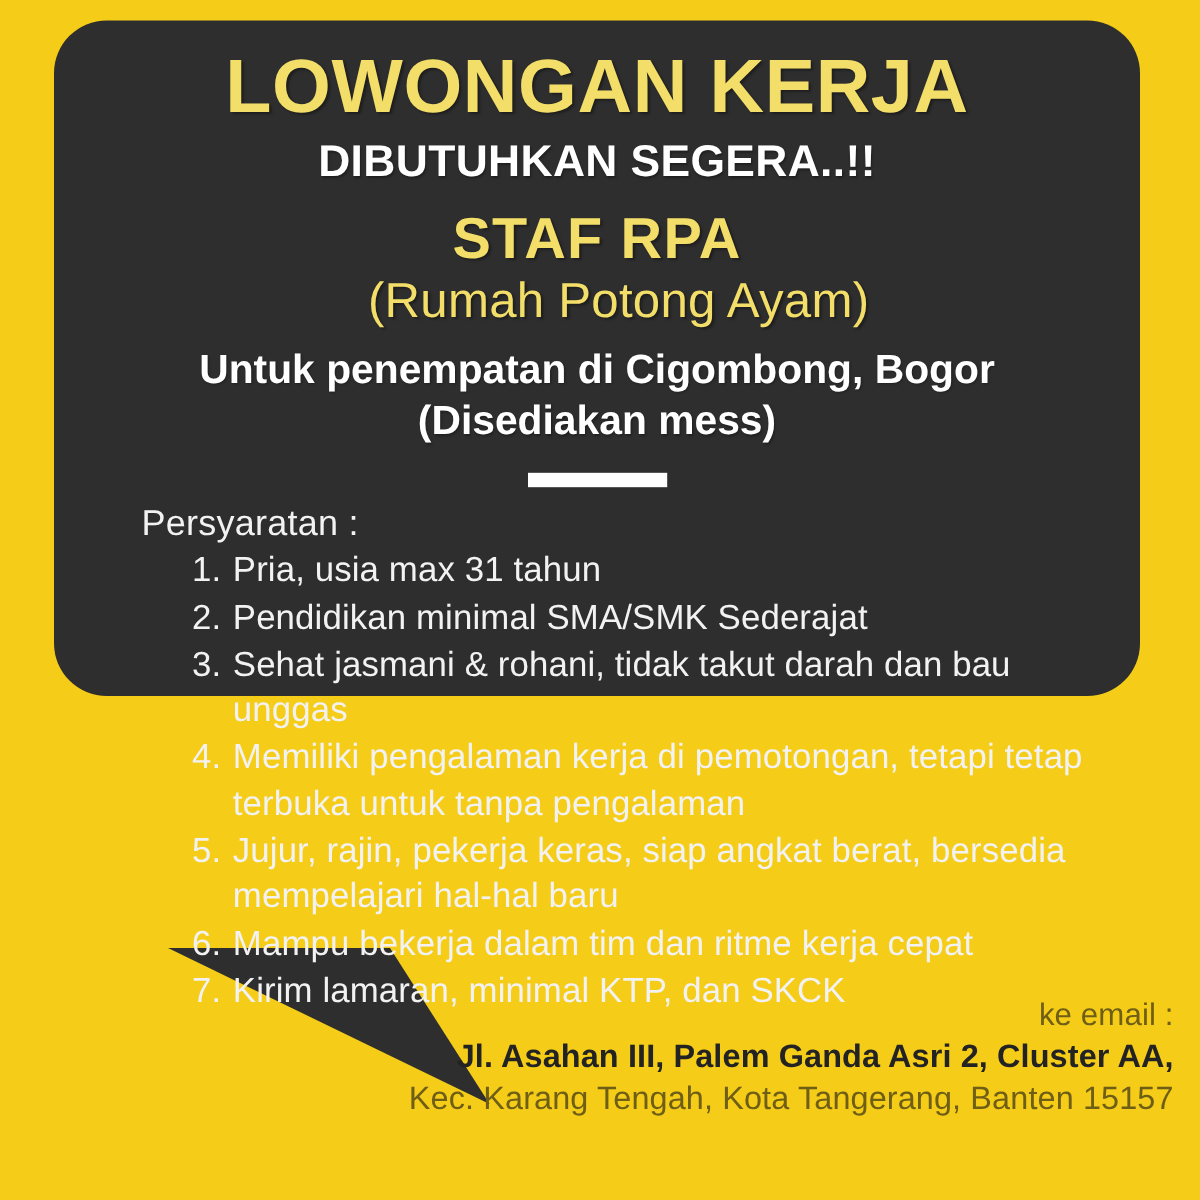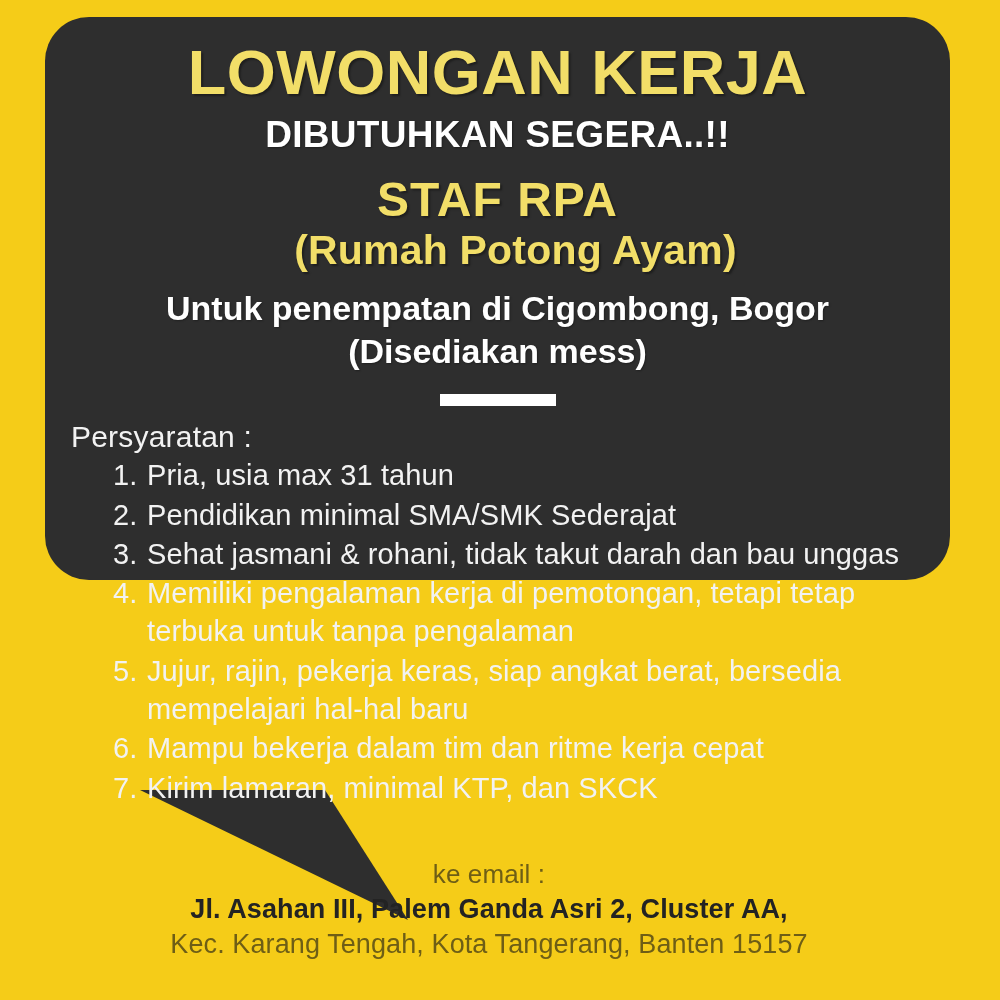--- a/index.html
+++ b/index.html
@@ -72,21 +72,21 @@
     font-weight: bold;
     color: #F2DE68;
     letter-spacing: 1px;
     line-height: 1.1;
     margin-top: 16px;
     text-shadow: 2px 2px 2px rgba(0,0,0,.35);
   }
 
   .title-role-sub {
     font-size: 41px;
-    font-weight: bold;
+    font-weight: normal;
     color: #F2DE68;
     letter-spacing: 0.2px;
     line-height: 1.1;
     margin-top: 2px;
     text-shadow: 2px 2px 2px rgba(0,0,0,.35);
     padding-left: 36px;
   }
 
   .title-location {
     font-size: 34px;
@@ -101,20 +101,21 @@
   .divider {
     width: 116px;
     height: 12px;
     background: #FFFFFF;
     margin: 22px auto 0 auto;
   }
 
   
   .req-wrap {
     padding: 14px 40px 0 18px;
+    margin-left: 47px;
   }
 
   .req-heading {
     font-size: 30px;
     color: #F2F2F2;
     font-weight: normal;
     letter-spacing: .2px;
     margin-bottom: 2px;
     padding-left: 8px;
   }
@@ -141,22 +142,22 @@
     position: absolute;
     left: 0;
     top: 0;
   }
 
   
   .footer {
     position: absolute;
     left: 0;
     right: 22px;
-    top: 857px;
-    text-align: center;
+    top: 828px;
+    text-align: right;
     line-height: 1.33;
   }
 
   .f-line {
     font-size: 26px;
     color: #6E5E16;
     letter-spacing: .1px;
   }
 
   .f-line.bigger { font-size: 27px; }

